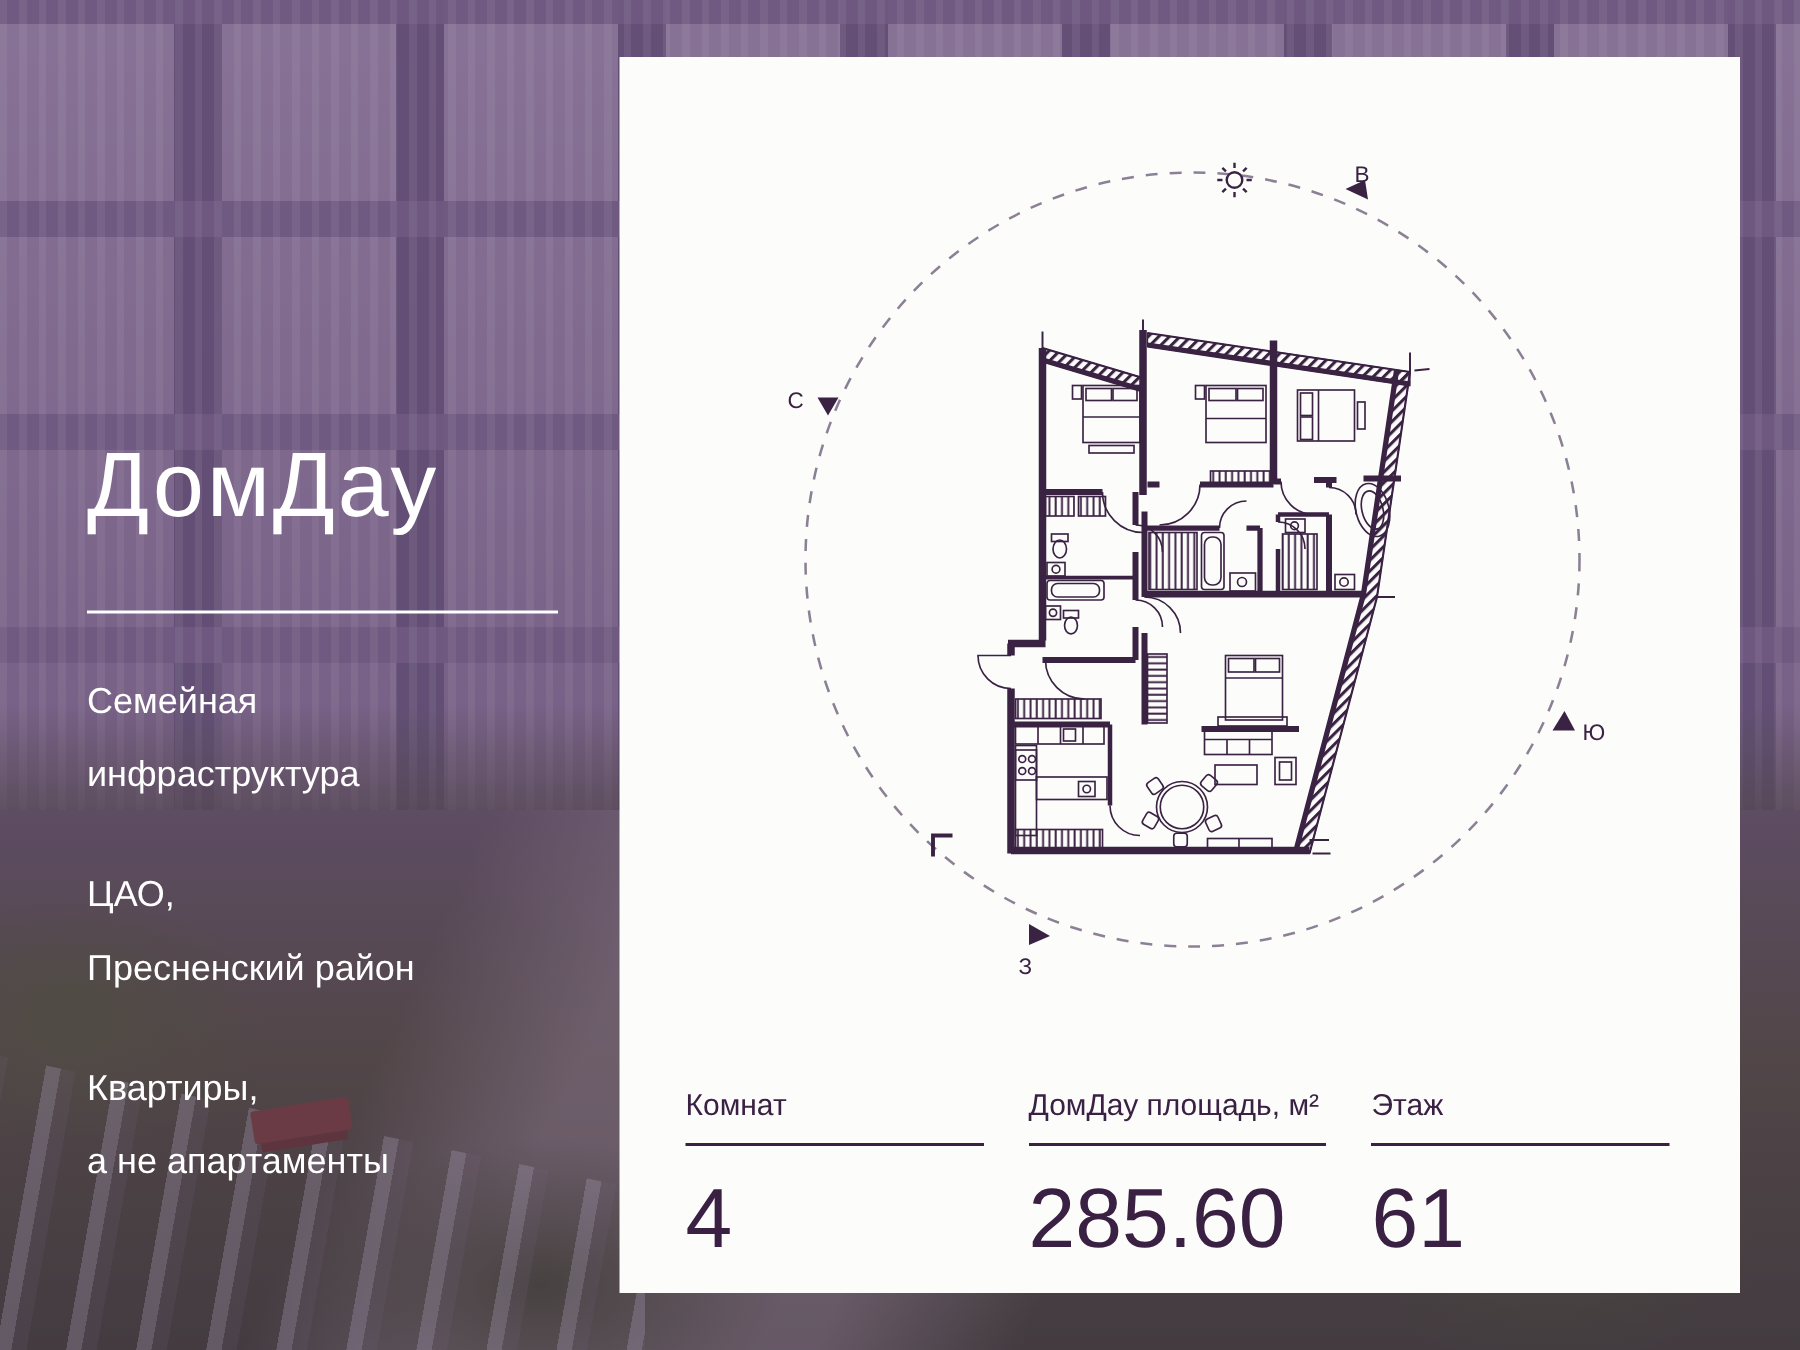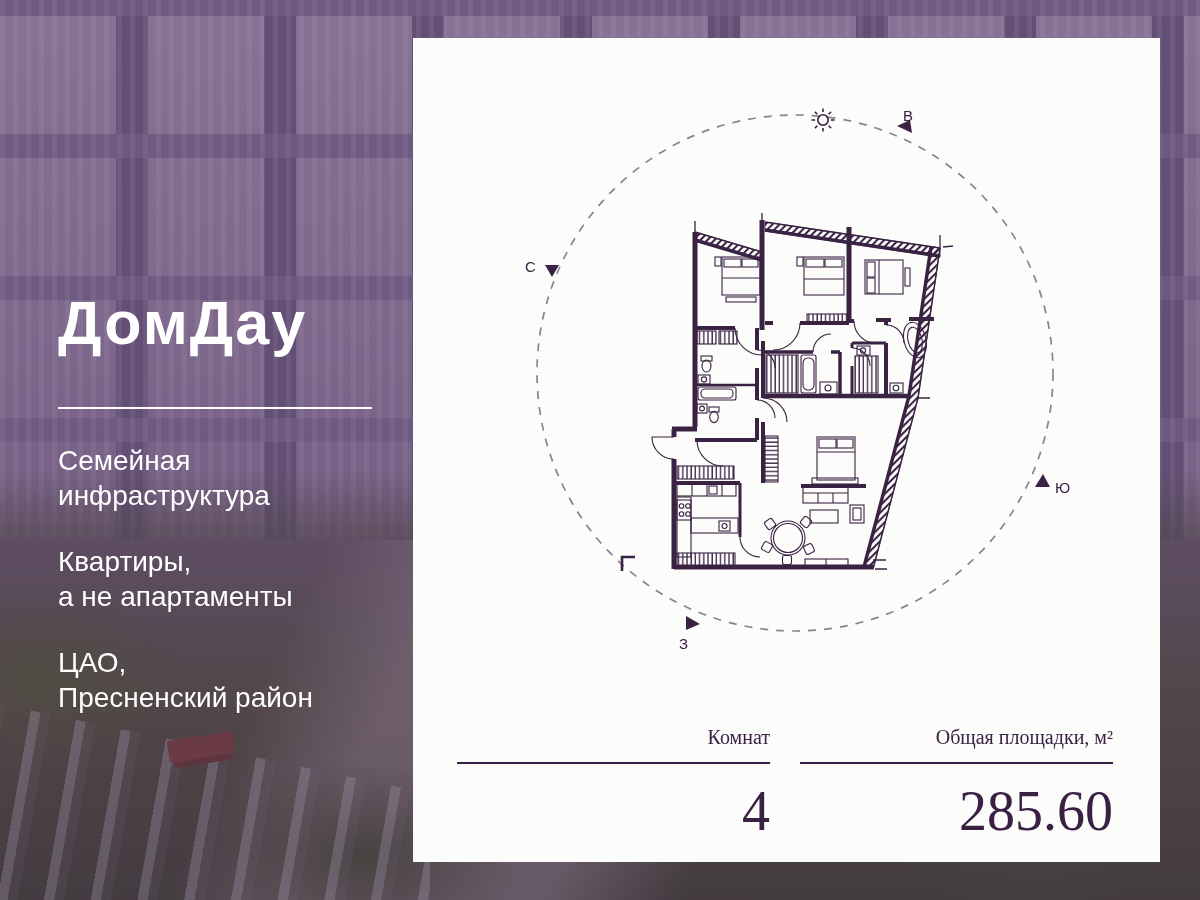--- a/index.html
+++ b/index.html
@@ -28,32 +28,32 @@
       linear-gradient(180deg,#5d5560 0%, #4a4b38 45%, #343b2b 100%);}
   .bg-fence{position:absolute;left:0;top:620px;width:430px;height:280px;
     background:repeating-linear-gradient(100deg, rgba(210,210,230,0.30) 0 10px, rgba(140,130,160,0.12) 10px 20px, rgba(0,0,0,0) 20px 46px);
     clip-path:polygon(0 30%,100% 62%,100% 100%,0 100%);}
   .bench{position:absolute;left:168px;top:736px;width:66px;height:22px;background:#703a31;
     border-radius:2px;transform:rotate(-9deg);box-shadow:0 10px 0 -4px #5d2f28;}
   .bg-tint{position:absolute;inset:0;background:rgba(96,62,106,0.34);}
 
   
   .left-panel{position:absolute;left:58px;top:0;width:340px;color:#ffffff;}
-  .logo{position:absolute;left:0;top:288px;font-size:61px;font-weight:700;
+  .logo{position:absolute;left:0;top:288px;font-size:61px;font-weight:400;
         letter-spacing:2px;white-space:nowrap;}
   .divider{position:absolute;left:0;top:407px;width:314px;height:2px;background:#ffffff;}
   .features{position:absolute;left:0;top:443px;width:360px;}
-  .feature{font-size:28px;line-height:35px;margin-bottom:31px;white-space:pre-line;}
+  .feature{font-size:24px;line-height:49px;margin-bottom:31px;white-space:pre-line;}
 
   
   .card{position:absolute;left:413px;top:38px;width:747px;height:824px;background:#fcfcfb;}
   .plan-svg{position:absolute;left:0;top:0;width:747px;height:824px;}
 
   .stats{position:absolute;left:44px;top:688px;width:656px;display:flex;gap:30px;}
-  .stat{flex:1;text-align:right;font-family:Liberation Serif, serif;}
+  .stat{flex:1;text-align:left;}
   .stat-label{font-size:20px;color:#3a2144;padding-bottom:13px;
               border-bottom:2px solid #3a2144;white-space:nowrap;}
   .stat-value{font-size:56px;color:#3a2144;margin-top:15px;letter-spacing:0;}
 </style>
 </head>
 <body>
 
 <div class="canvas">
 
   <div class="bg-base"></div>
@@ -63,24 +63,24 @@
   <div class="bg-fence"></div>
   <div class="bench"></div>
   <div class="bg-tint"></div>
 
   <aside class="left-panel">
     <div class="logo">ДомДау</div>
     <div class="divider"></div>
     <div class="features">
       <div class="feature">Семейная
 инфраструктура</div>
+      <div class="feature">ЦАО,
+Пресненский район</div>
       <div class="feature">Квартиры,
 а не апартаменты</div>
-      <div class="feature">ЦАО,
-Пресненский район</div>
     </div>
   </aside>
 
   <section class="card">
 
     <svg class="plan-svg" viewBox="0 0 747 824">
       <defs>
         <pattern id="hatch" width="5" height="5" patternUnits="userSpaceOnUse" patternTransform="rotate(45)">
           <line x1="1" y1="0" x2="1" y2="5" stroke="#3a2243" stroke-width="2.1"></line>
         </pattern>
@@ -280,19 +280,23 @@
         </g>
       </g>
     </svg>
 
     <div class="stats">
       <div class="stat">
         <div class="stat-label">Комнат</div>
         <div class="stat-value">4</div>
       </div>
       <div class="stat">
-        <div class="stat-label">Общая площадки, м²</div>
+        <div class="stat-label">ДомДау площадь, м²</div>
         <div class="stat-value">285.60</div>
+      </div>
+      <div class="stat">
+        <div class="stat-label">Этаж</div>
+        <div class="stat-value">61</div>
       </div>
     </div>
   </section>
 
 </div>
 
 </body></html>

